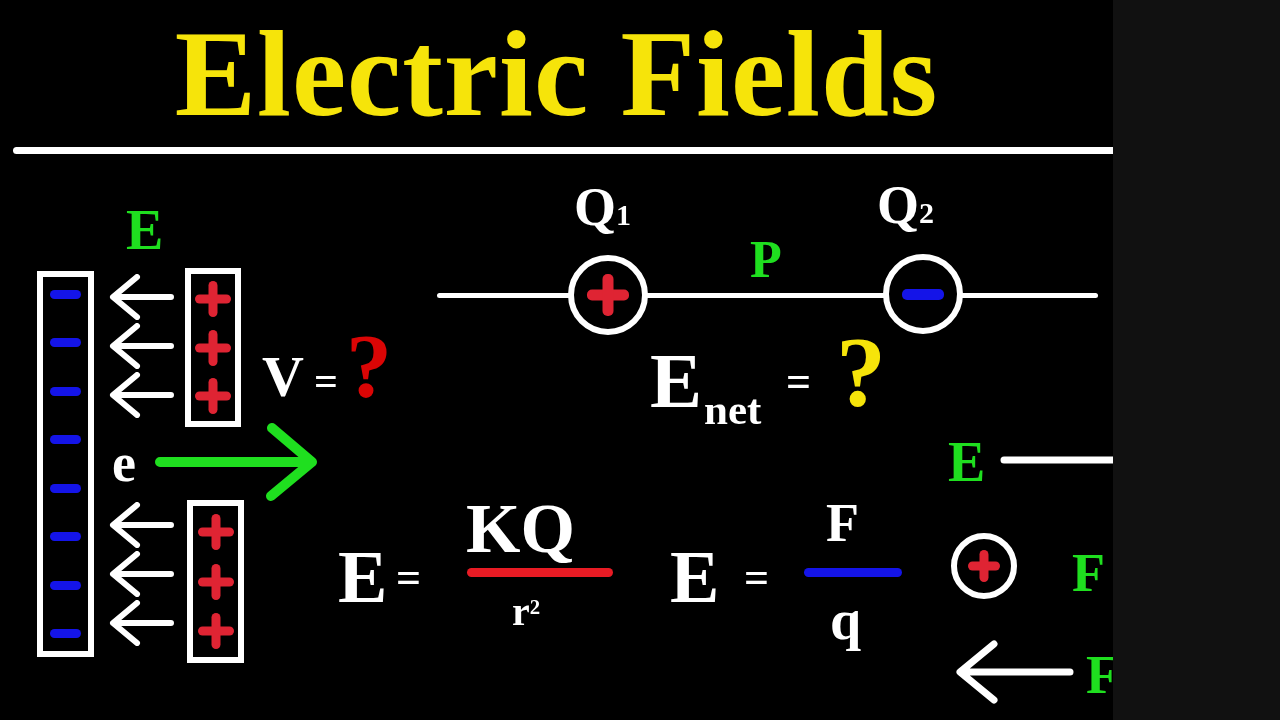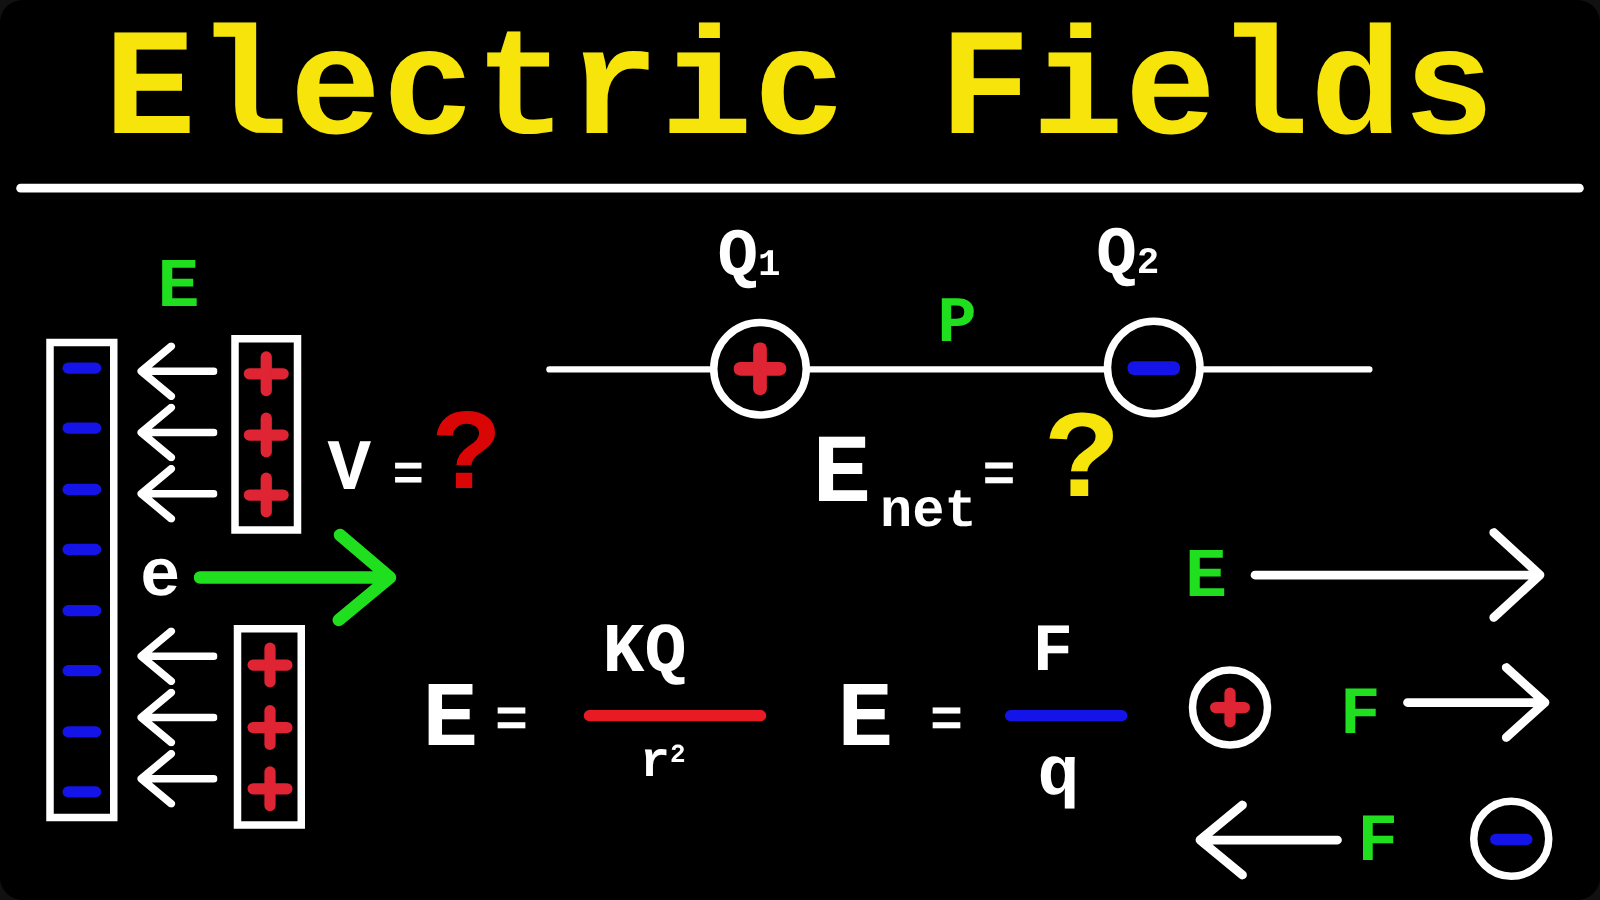--- a/index.html
+++ b/index.html
@@ -1,21 +1,20 @@
 <!DOCTYPE html>
 <html style="--background: #000000; --chalk: #ffffff; --yellow: #f6e40a; --green: #1fdf1f; --red: #df2433; --bar-red: #e81b24; --question-red: #da0505; --blue: #1414e8;"><head>
 <meta charset="utf-8">
 <style>
   html,body { margin:0; padding:0; background:#111; }
   .stage {
-    position:relative; width:1280px; height:720px;
+    position:relative; width:1113px; height:720px;
     background:var(--background,#000); overflow:hidden;
-    font-family:Liberation Mono, monospace; font-weight:bold;
+    font-family:Liberation Serif, serif; font-weight:bold;
     color:var(--chalk,#fff);
-    border-radius:18px;
   }
   .abs { position:absolute; }
   .lbl { position:absolute; line-height:1; white-space:nowrap; }
   .white { color:var(--chalk,#fff); }
   .green { color:var(--green,#12e112); }
   .yellow { color:var(--yellow,#f6e40a); }
   .redq { color:var(--question-red,#d90000); }
 
   .title {
     position:absolute; top:12px; left:0; width:100%;
@@ -142,21 +141,21 @@
     <div class="dash mid"></div>
   </div>
 
   <div class="lbl white" style="left:650px;top:342px;font-size:78px">E</div>
   <div class="lbl white" style="left:704px;top:388px;font-size:43px">net</div>
   <div class="lbl white" style="left:786px;top:360px;font-size:44px">=</div>
   <div class="lbl yellow" style="left:836px;top:322px;font-size:100px">?</div>
 
   <div class="lbl white" style="left:338px;top:540px;font-size:74px">E</div>
   <div class="lbl white" style="left:396px;top:556px;font-size:44px">=</div>
-  <div class="lbl white" style="left:482px;top:494px;font-size:56px">KQ</div>
+  <div class="lbl white" style="left:466px;top:494px;font-size:70px">KQ</div>
   <div class="fracbar red" style="left:467px;top:568px;width:146px"></div>
   <div class="lbl white" style="left:512px;top:592px;font-size:40px">
     <span>r</span><span class="sup">2</span>
   </div>
 
   <div class="lbl white" style="left:670px;top:540px;font-size:74px">E</div>
   <div class="lbl white" style="left:744px;top:556px;font-size:44px">=</div>
   <div class="lbl white" style="left:826px;top:496px;font-size:54px">F</div>
   <div class="fracbar blue" style="left:804px;top:568px;width:98px"></div>
   <div class="lbl white" style="left:830px;top:592px;font-size:56px">q</div>

